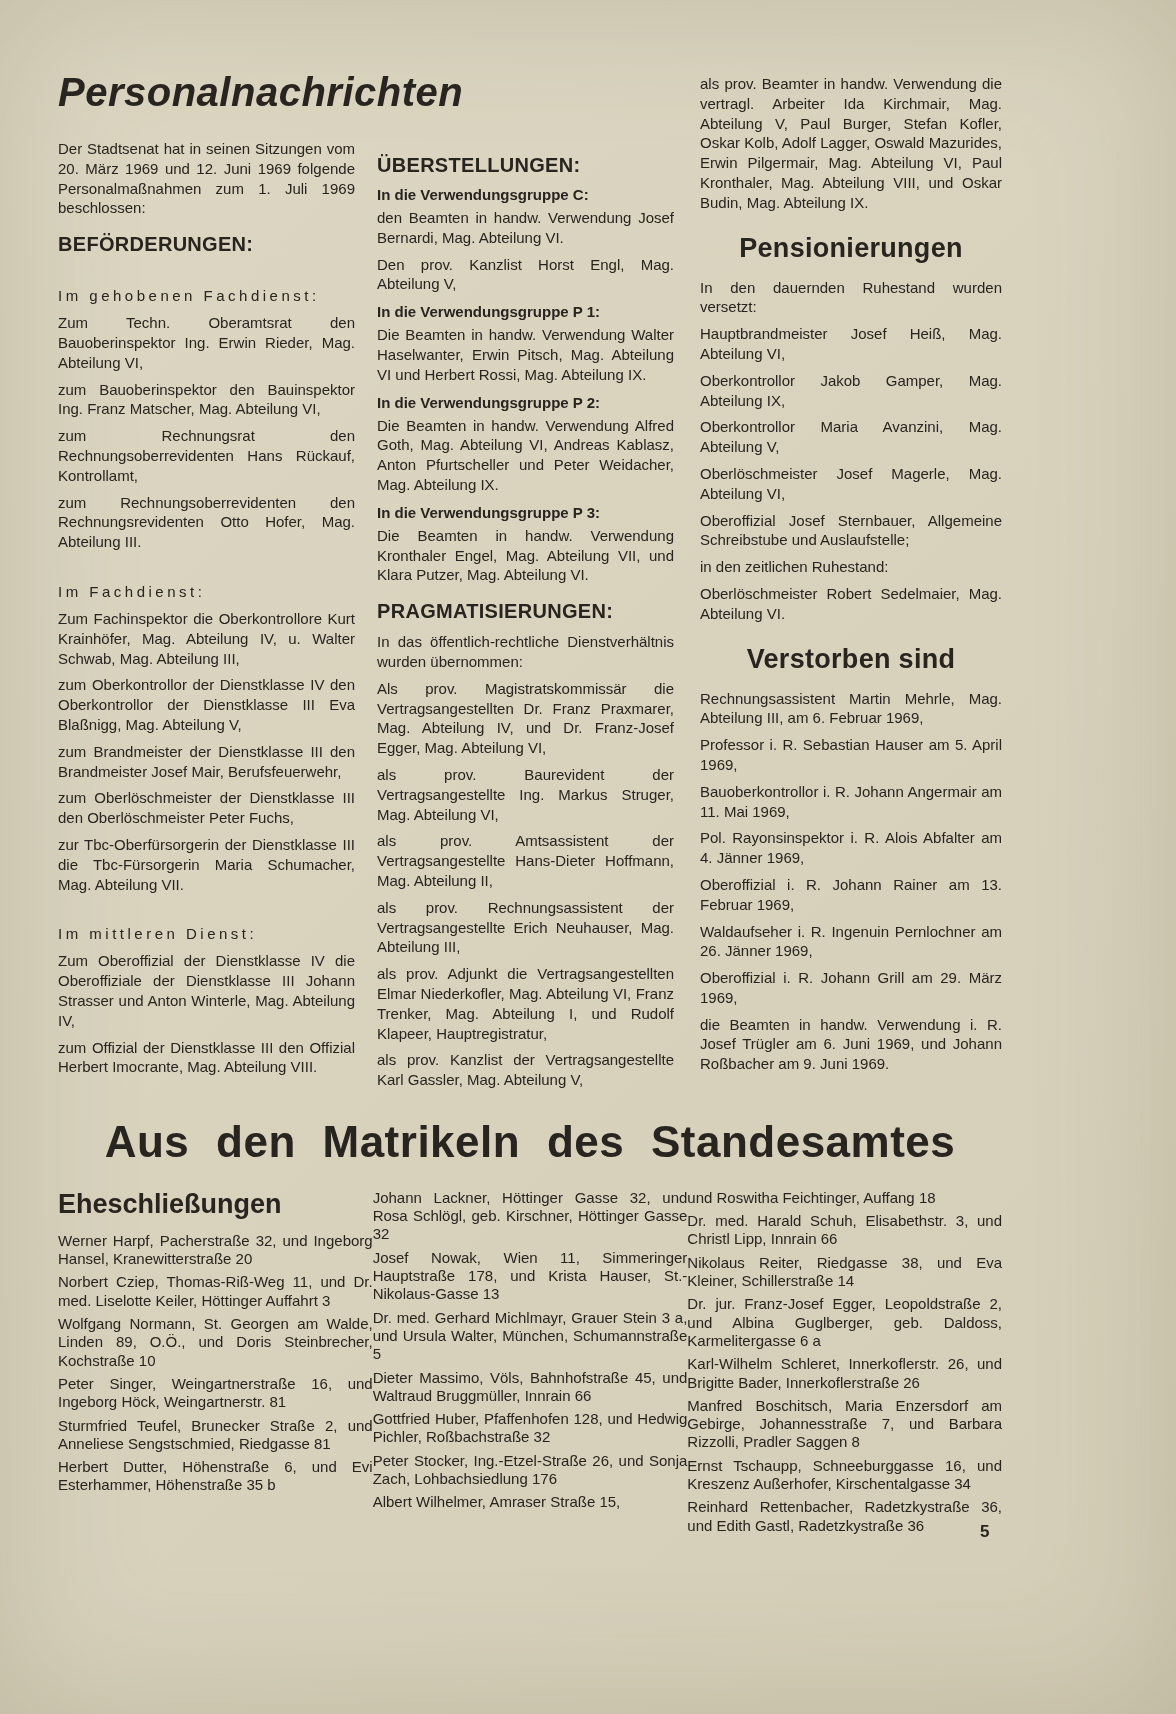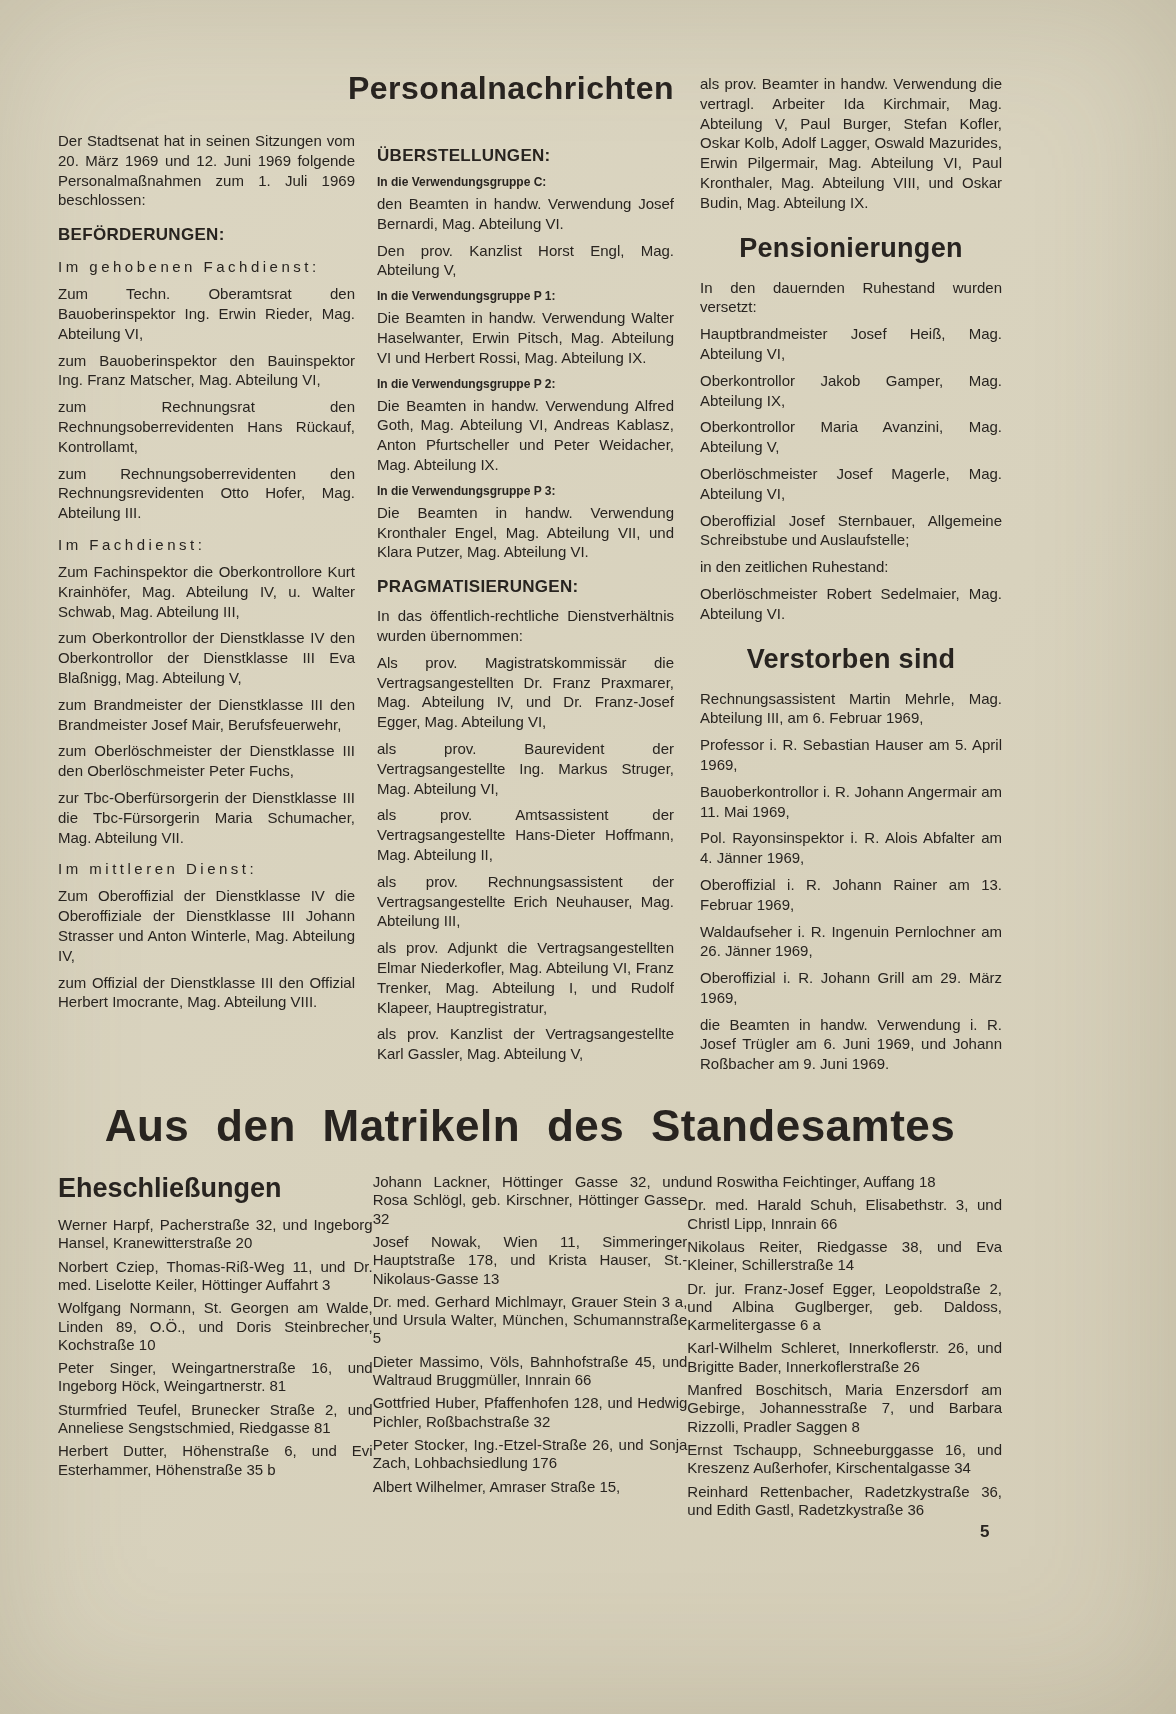--- a/index.html
+++ b/index.html
@@ -18,51 +18,52 @@
   .content {
     position: absolute;
     left: 58px;
     top: 70px;
     width: 944px;
   }
   
   .top-section { display: flex; gap: 26px; }
   .left-two { width: 616px; flex: none; }
   .main-title {
-    font-size: 32px;
-    font-weight: bold;
-    text-align: right;
+    font-size: 40px;
+    font-weight: bold;
+    text-align: left;
     letter-spacing: 0.5px;
     margin-bottom: 24px;
+    font-style: italic;
   }
   .two-cols { display: flex; gap: 22px; }
   .two-cols .col { flex: 1 1 0; min-width: 0; }
   .col3 { width: 302px; flex: none; padding-top: 4px; }
 
   .para, .entry {
     font-size: 15px;
     line-height: 1.32;
     text-align: justify;
     hyphens: auto;
     margin: 0 0 7px 0;
   }
   .caps-head {
-    font-size: 17px;
+    font-size: 20px;
     font-weight: bold;
     margin: 15px 0 9px 0;
     letter-spacing: 0.3px;
   }
   .spaced-head {
     font-size: 15px;
     font-weight: normal;
     letter-spacing: 3.5px;
-    margin: 13px 0 9px 0;
+    margin: 31px 0 9px 0;
   }
   .subhead {
-    font-size: 12px;
+    font-size: 15px;
     font-weight: bold;
     margin: 9px 0 5px 0;
   }
   .big-head {
     font-size: 27px;
     font-weight: bold;
     text-align: center;
     margin: 20px 0 14px 0;
     letter-spacing: 0.3px;
   }

